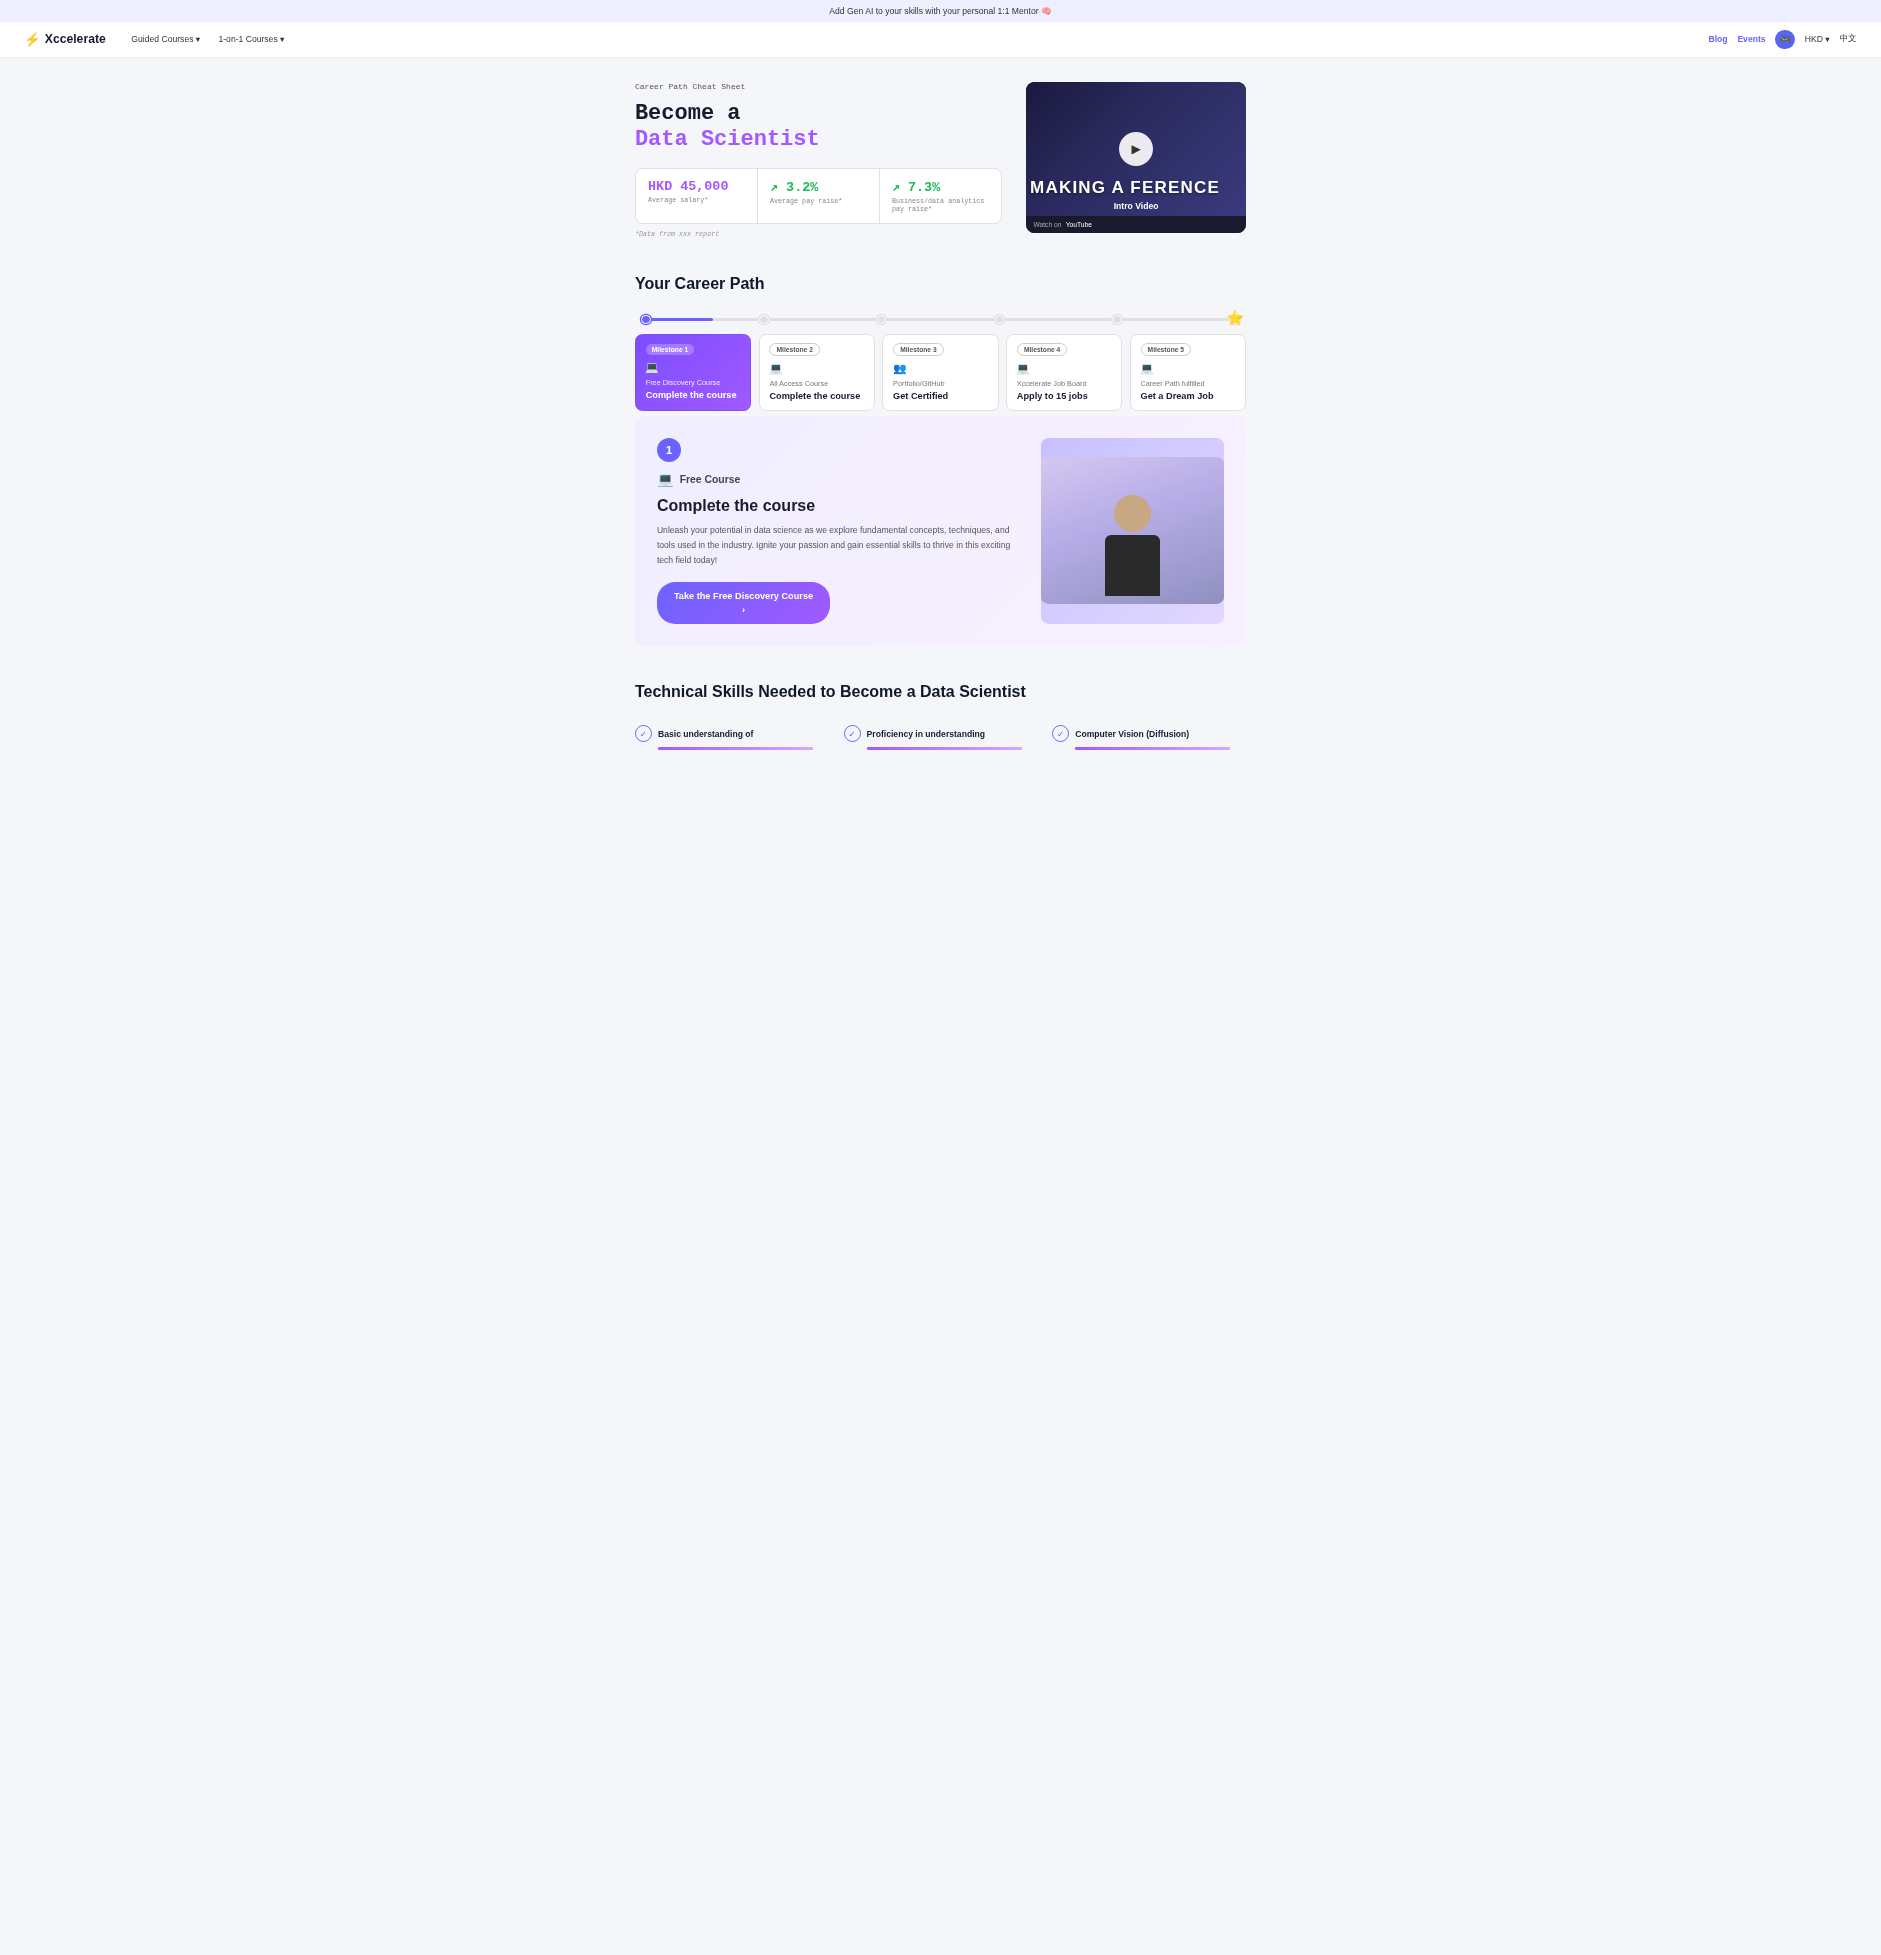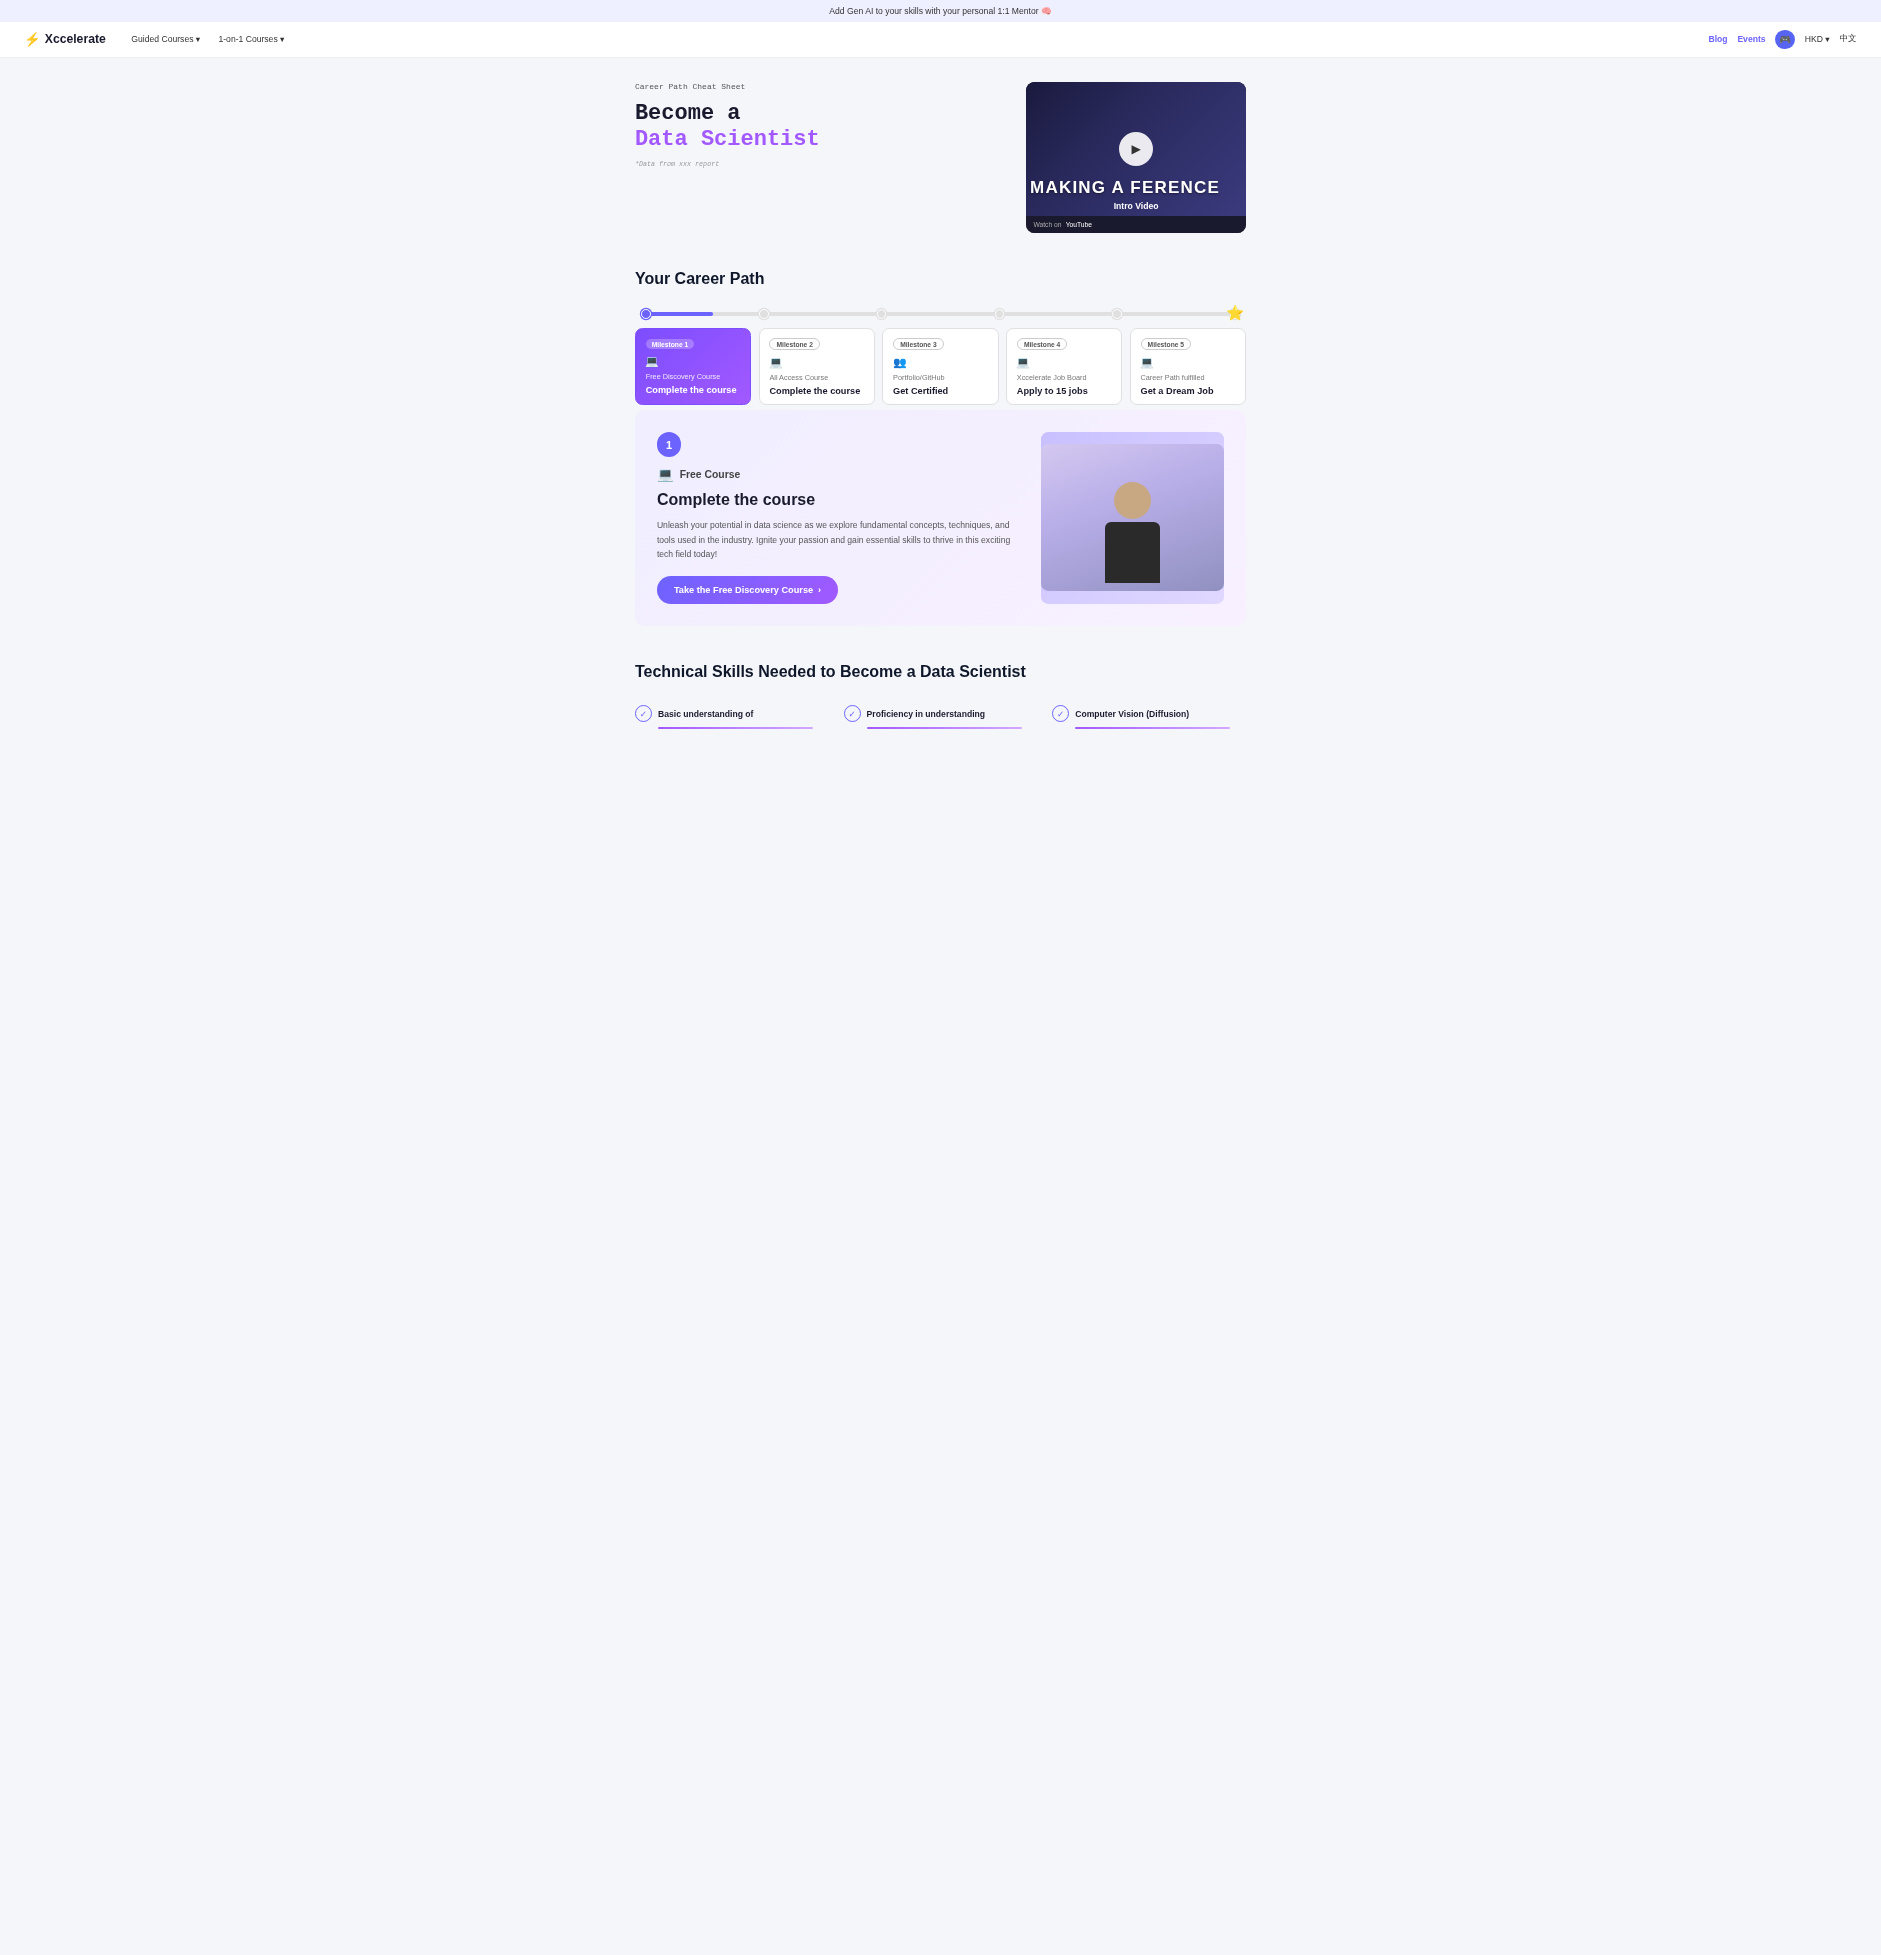--- a/index.html
+++ b/index.html
@@ -393,20 +393,21 @@
       align-items: center;
       gap: 4.9px;
       background: linear-gradient(135deg, #6c63ff, #a259ff);
       color: white;
       border: none;
       border-radius: 18.3px;
       padding: 8.6px 17px;
       font-size: 9.2px;
       font-weight: 700;
       cursor: pointer;
+      flex-direction: column;
     }
     .detail-image {
       flex: 0 0 183px;
       border-radius: 7.3px;
       background: linear-gradient(135deg, #c8c0ff 0%, #e0d8ff 100%);
       overflow: hidden;
       display: flex;
       align-items: center;
       justify-content: center;
     }
@@ -530,20 +531,34 @@
 
 <div class="main-content">
 
   <div class="hero-section">
     <div class="hero-left">
       <div class="breadcrumb">Career Path Cheat Sheet</div>
       <h1 class="hero-title">
         <span>Become a</span><br>
         <span class="hero-title-highlight">Data Scientist</span>
       </h1>
+      <div class="stats-box">
+        <div class="stat-item">
+          <div class="stat-value">HKD 45,000</div>
+          <div class="stat-label">Average salary*</div>
+        </div>
+        <div class="stat-item">
+          <div class="stat-value green">↗ 3.2%</div>
+          <div class="stat-label">Average pay raise*</div>
+        </div>
+        <div class="stat-item">
+          <div class="stat-value green">↗ 7.3%</div>
+          <div class="stat-label">Business/data analytics pay raise*</div>
+        </div>
+      </div>
       <div class="data-note">*Data from xxx report</div>
     </div>
 
     <div class="video-container">
       <div class="video-title-bar">
         <span>⚡</span>
         <span>Data Science and AI Machine Learning Bootcamp</span>
       </div>
       <div class="video-thumb">
         <div class="play-btn">▶</div>

